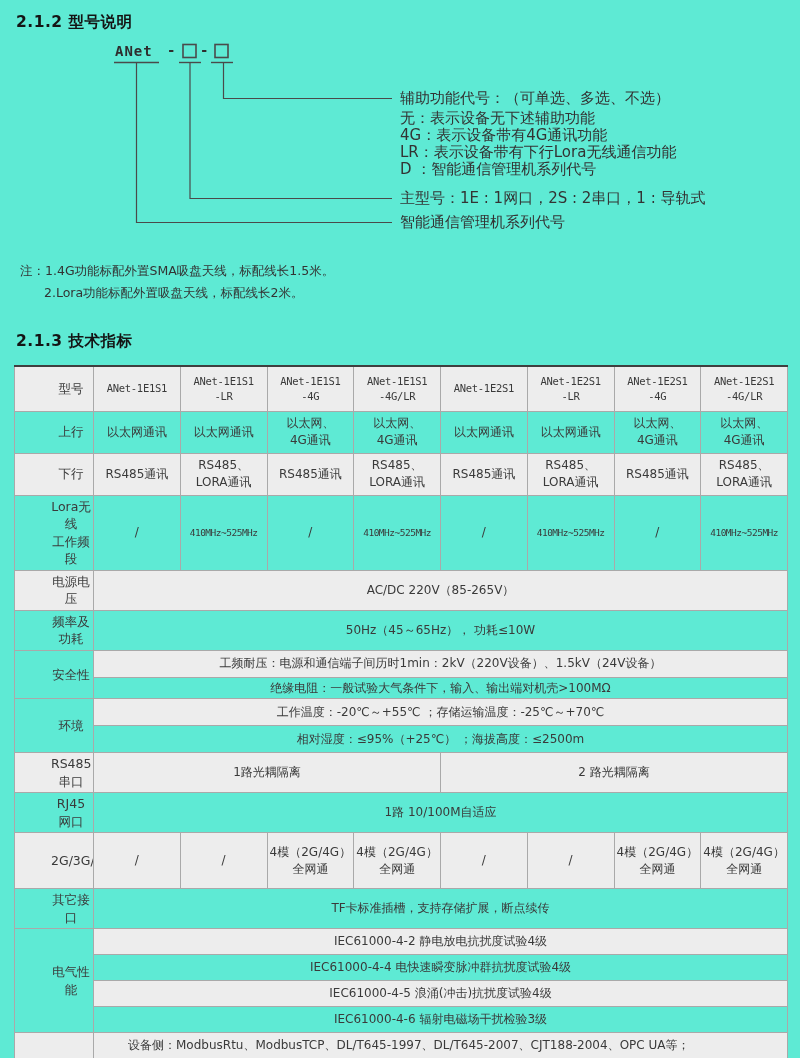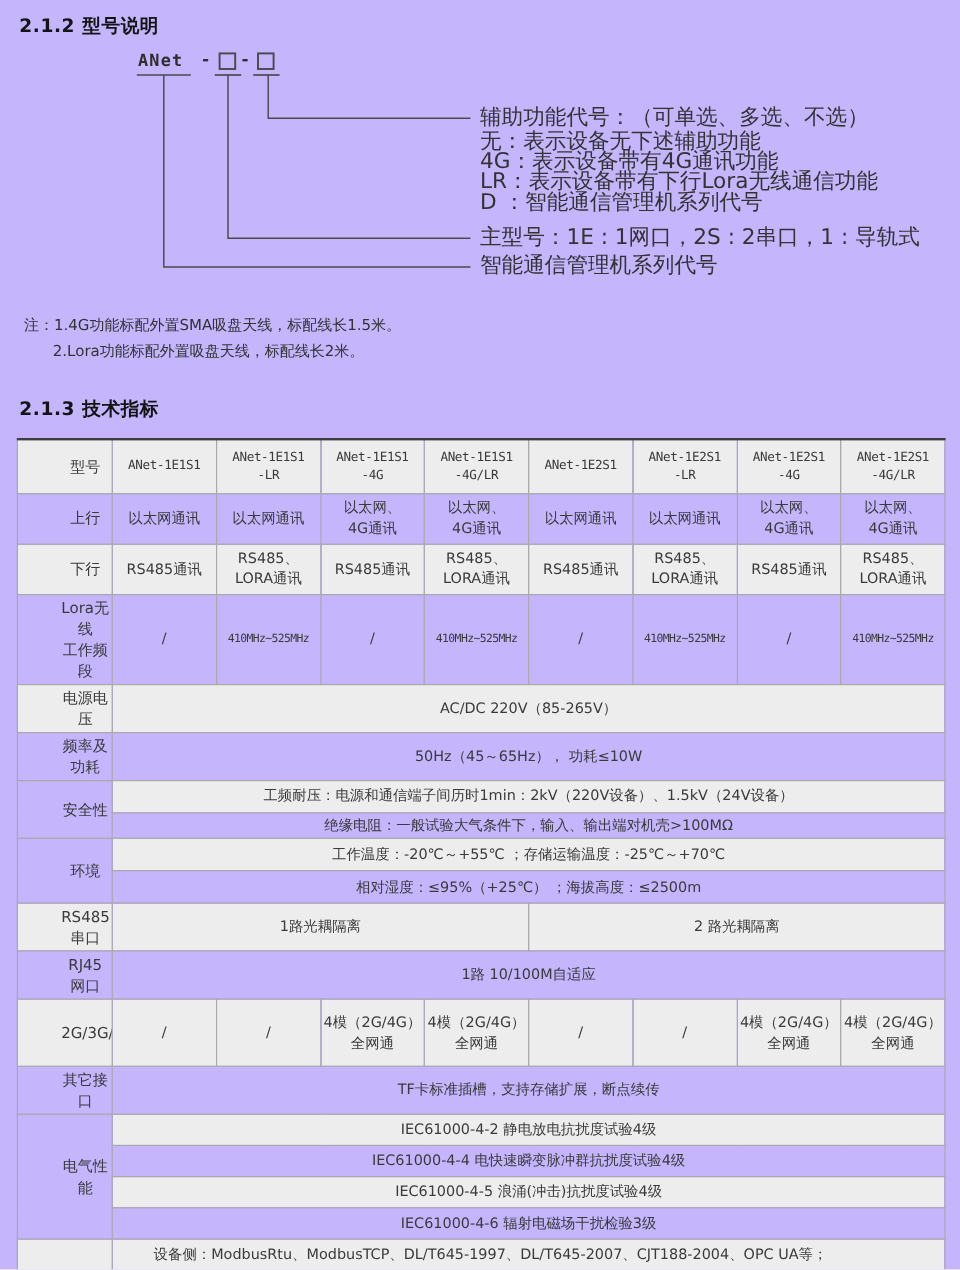--- a/index.html
+++ b/index.html
@@ -9,21 +9,21 @@
     --text:#3a3a3a;
     --line:#4a4a4a;
   }
   *{box-sizing:border-box;}
   html,body{margin:0;padding:0;background:#fff;}
   body{
     width:800px;height:1058px;
     font-family:"DejaVu Sans","Liberation Sans",sans-serif;
     color:var(--text);
   }
-  .page{position:relative;width:800px;height:1058px;overflow:hidden;background:#c4b5fd;}
+  .page{position:relative;width:800px;height:1058px;overflow:hidden;background:#5eead4;}
 
   .sec-heading{
     position:absolute;left:16px;
     font-size:15.5px;font-weight:bold;color:#141414;
     letter-spacing:0.5px;white-space:nowrap;
   }
   #heading-1{top:12px;}
   #heading-2{top:331px;}
 
   
@@ -34,21 +34,21 @@
     font-size:14px;font-weight:bold;color:#2e2e2e;letter-spacing:1px;
   }
   .model-dash{
     position:absolute;top:42px;
     font-family:"DejaVu Sans Mono","Liberation Mono",monospace;
     font-size:14px;font-weight:bold;color:#2e2e2e;
   }
   #dash-1{left:167px;} #dash-2{left:200px;}
   .annot{
     position:absolute;left:400px;
-    font-size:18px;line-height:16px;color:#333;white-space:nowrap;
+    font-size:15px;line-height:16px;color:#333;white-space:nowrap;
   }
   #annot-aux-title{top:90px;}
   #annot-aux-none{top:110px;}
   #annot-aux-4g{top:127px;}
   #annot-aux-lr{top:144px;}
   #annot-aux-d{top:161px;}
   #annot-main-model{top:190px;}
   #annot-series{top:214px;}
 
   .note-line{

